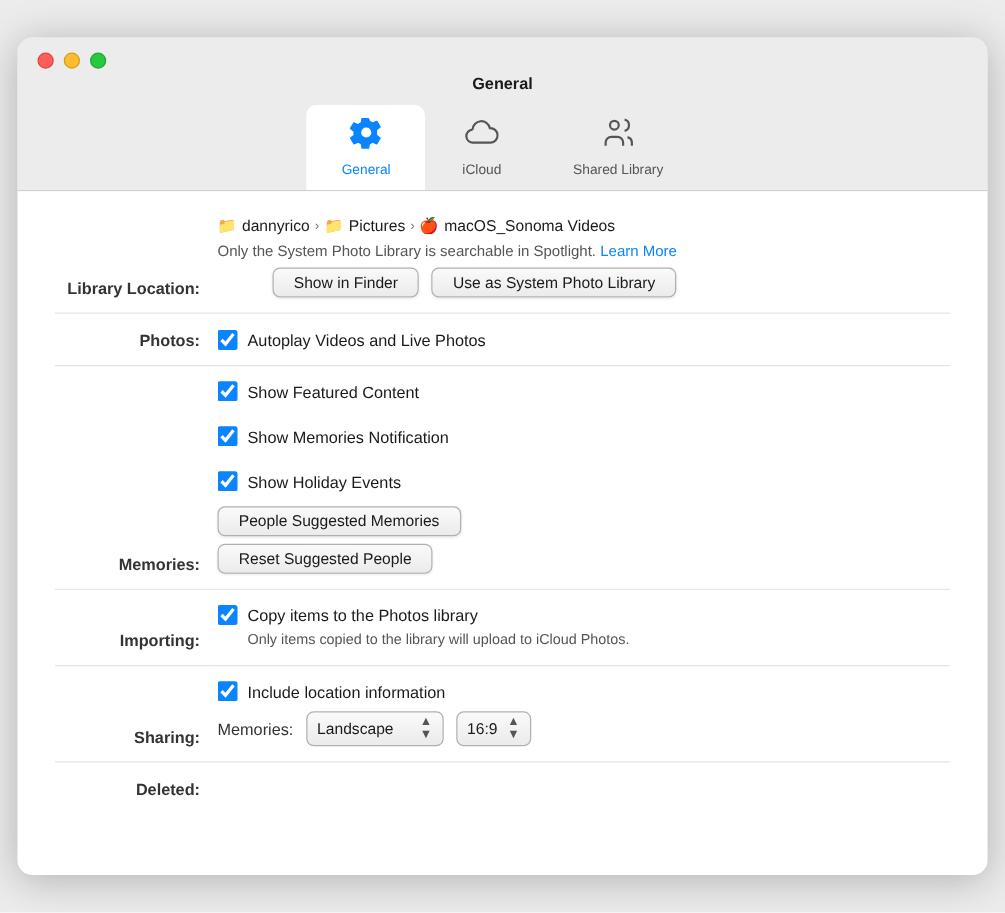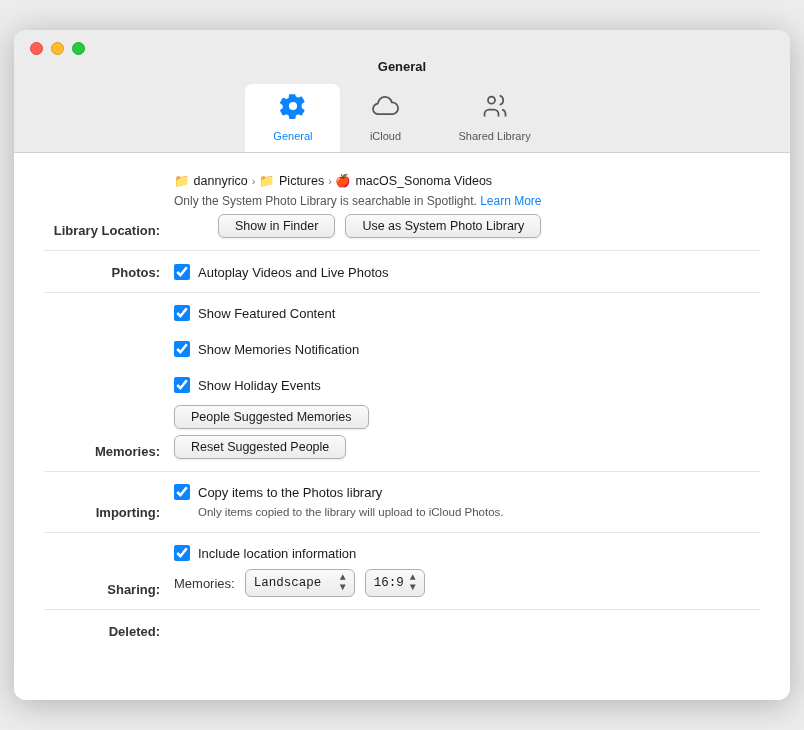--- a/index.html
+++ b/index.html
@@ -193,21 +193,20 @@
       border-radius: 6px;
       padding: 3px 8px;
       font-size: 12.5px;
       color: #1a1a1a;
       cursor: pointer;
       display: flex;
       align-items: center;
       gap: 4px;
       min-width: 110px;
       justify-content: space-between;
-      font-family: Liberation Mono, monospace;
     }
     .select-arrows {
       font-size: 10px;
       color: #555;
       display: flex;
       flex-direction: column;
       line-height: 1;
     }
     .select-small {
       min-width: 60px;

